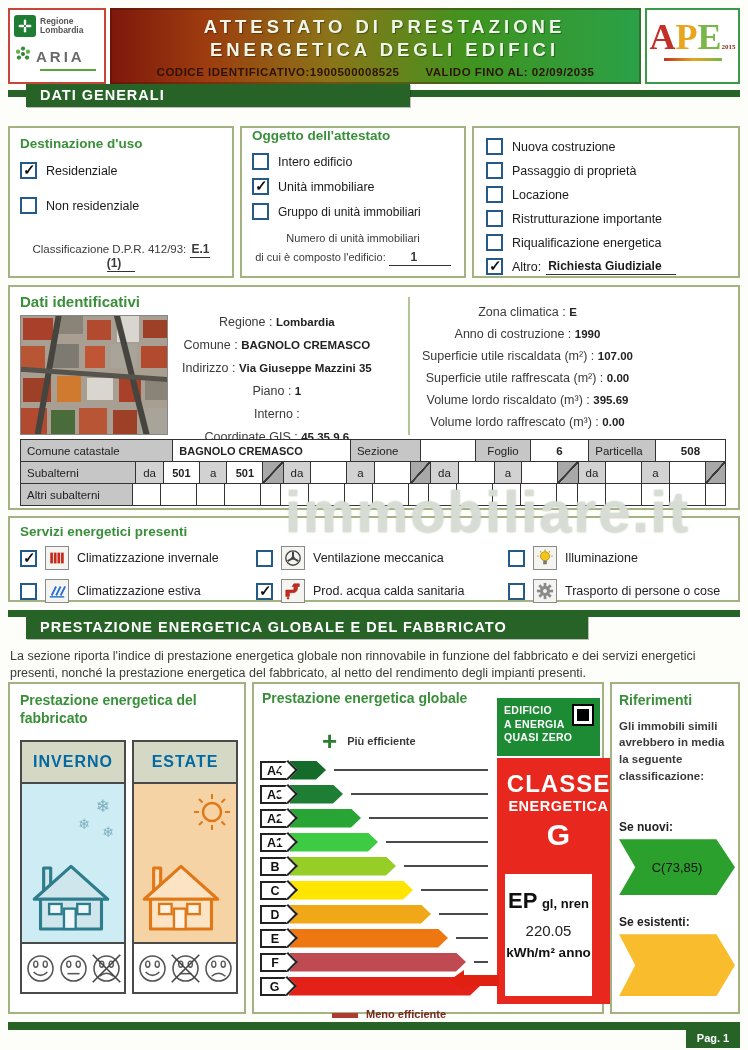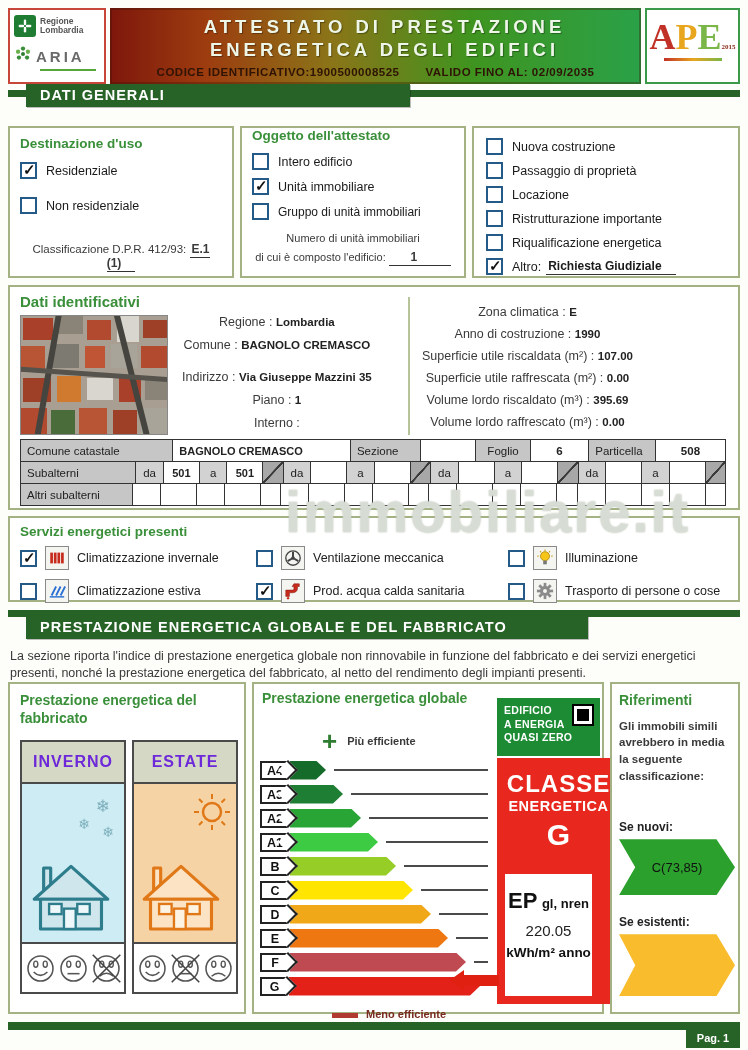--- a/index.html
+++ b/index.html
@@ -76,21 +76,21 @@
     font-size:58px; font-weight:bold; letter-spacing:2px; color:rgba(255,255,255,0.38);
     text-shadow:0 0 2px rgba(190,198,185,.9), 0 0 1px rgba(190,198,185,.9);
     pointer-events:none; z-index:5; }
 
   
   .panel-title { color:#3a8f3a; font-weight:bold; font-size:14px; line-height:1.25; }
 
   .season-col { position:absolute; width:106px; border:2px solid #4a4a4a; }
   .season-head { height:42px; background:#d5d8c4; border-bottom:2px solid #4a4a4a;
     display:flex; align-items:center; justify-content:center; font-size:16px; font-weight:bold;
-    letter-spacing:1px; color:#6d28d9; }
+    letter-spacing:1px; color:#0369a1; }
   .season-body { height:158px; position:relative; }
   .season-foot { height:50px; background:#fff; border-top:2px solid #4a4a4a;
     display:flex; align-items:center; justify-content:center; gap:2px; }
   .smiley { width:31px; height:31px; }
   .flake { position:absolute; color:#7fb0bd; font-size:17px; }
 
   
   .scale-row { display:flex; align-items:center; height:24px; }
   .pent { position:relative; width:28px; height:19px; border:2px solid #222; border-right:none;
     background:#fff; z-index:2; text-align:center; font-size:12.5px; font-weight:bold;
@@ -293,21 +293,21 @@
         <rect x="108" y="-12" width="6" height="150" transform="rotate(-14 111 60)" fill="#45443f"></rect>
         <rect x="-10" y="56" width="170" height="5" transform="rotate(4 74 58)" fill="#55534c"></rect>
       </svg>
     </div>
 
     <div style="position:absolute; left:172px; top:26px;">
       <div class="field" style="margin-top:2px">
         <span>Regione :</span> <span class="fv">Lombardia</span></div>
       <div class="field" style="margin-top:9px">
         <span>Comune :</span> <span class="fv">BAGNOLO CREMASCO</span></div>
-      <div class="field" style="margin-top:18px">
+      <div class="field" style="margin-top:9px">
         <span>Indirizzo :</span> <span class="fv">Via Giuseppe Mazzini 35</span></div>
       <div class="field" style="margin-top:9px">
         <span>Piano :</span> <span class="fv">1</span></div>
       <div class="field" style="margin-top:9px">
         <span>Interno :</span> <span class="fv"></span></div>
       <div class="field" style="margin-top:9px">
         <span>Coordinate GIS :</span> <span class="fv">45,35 9,6</span></div>
     </div>
 
     <div style="position:absolute; left:398px; top:10px; width:2px; height:138px; background:#b7c49a;"></div>

